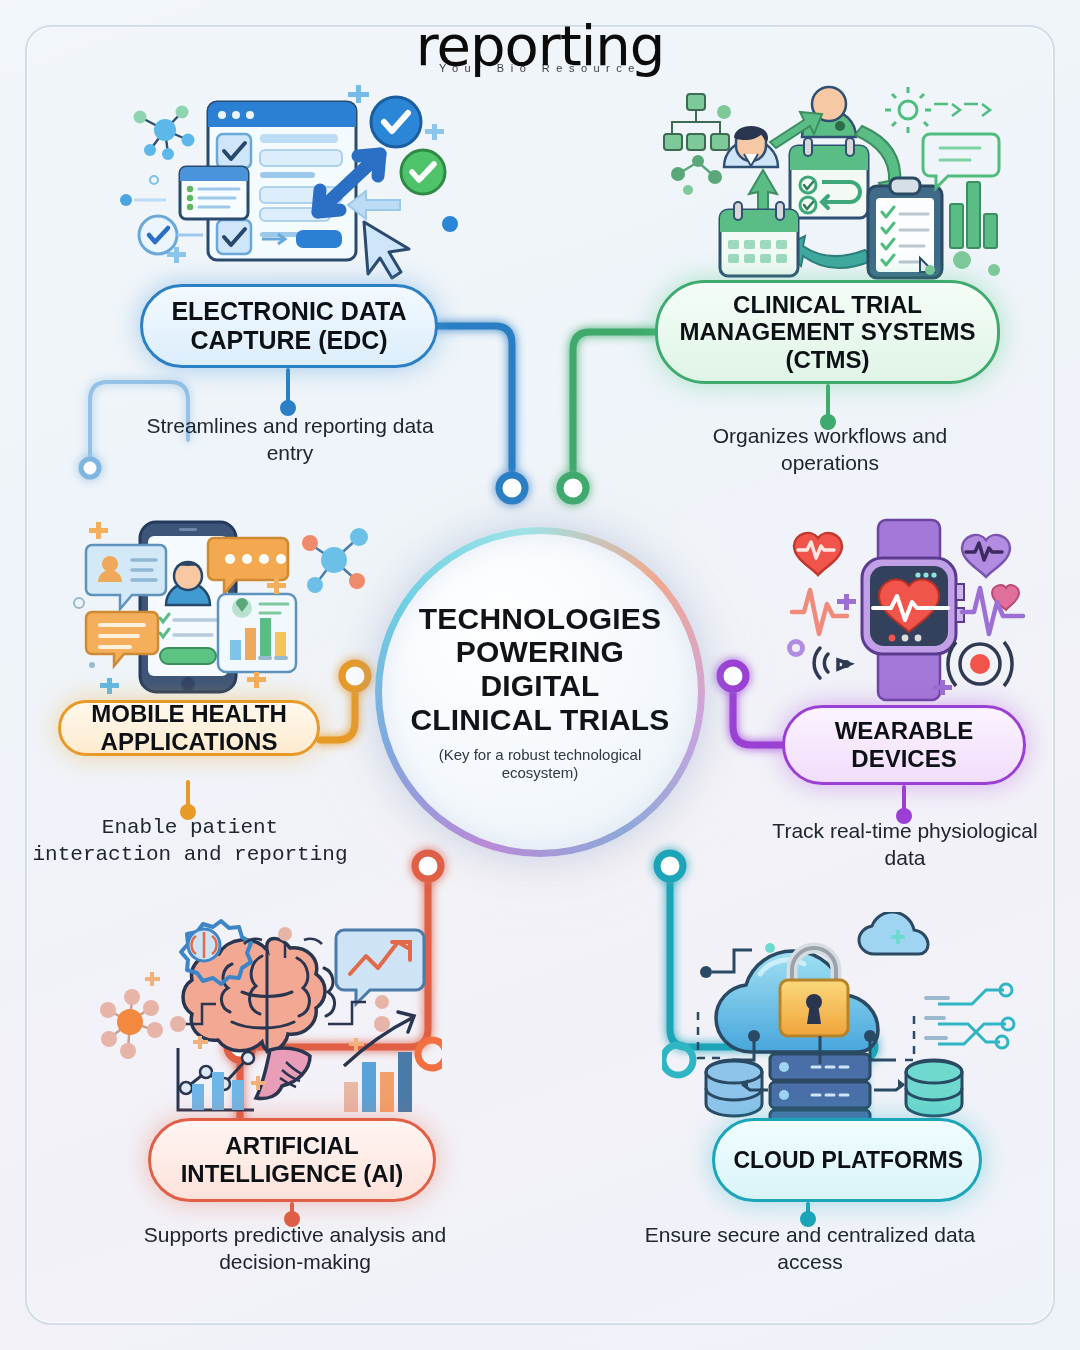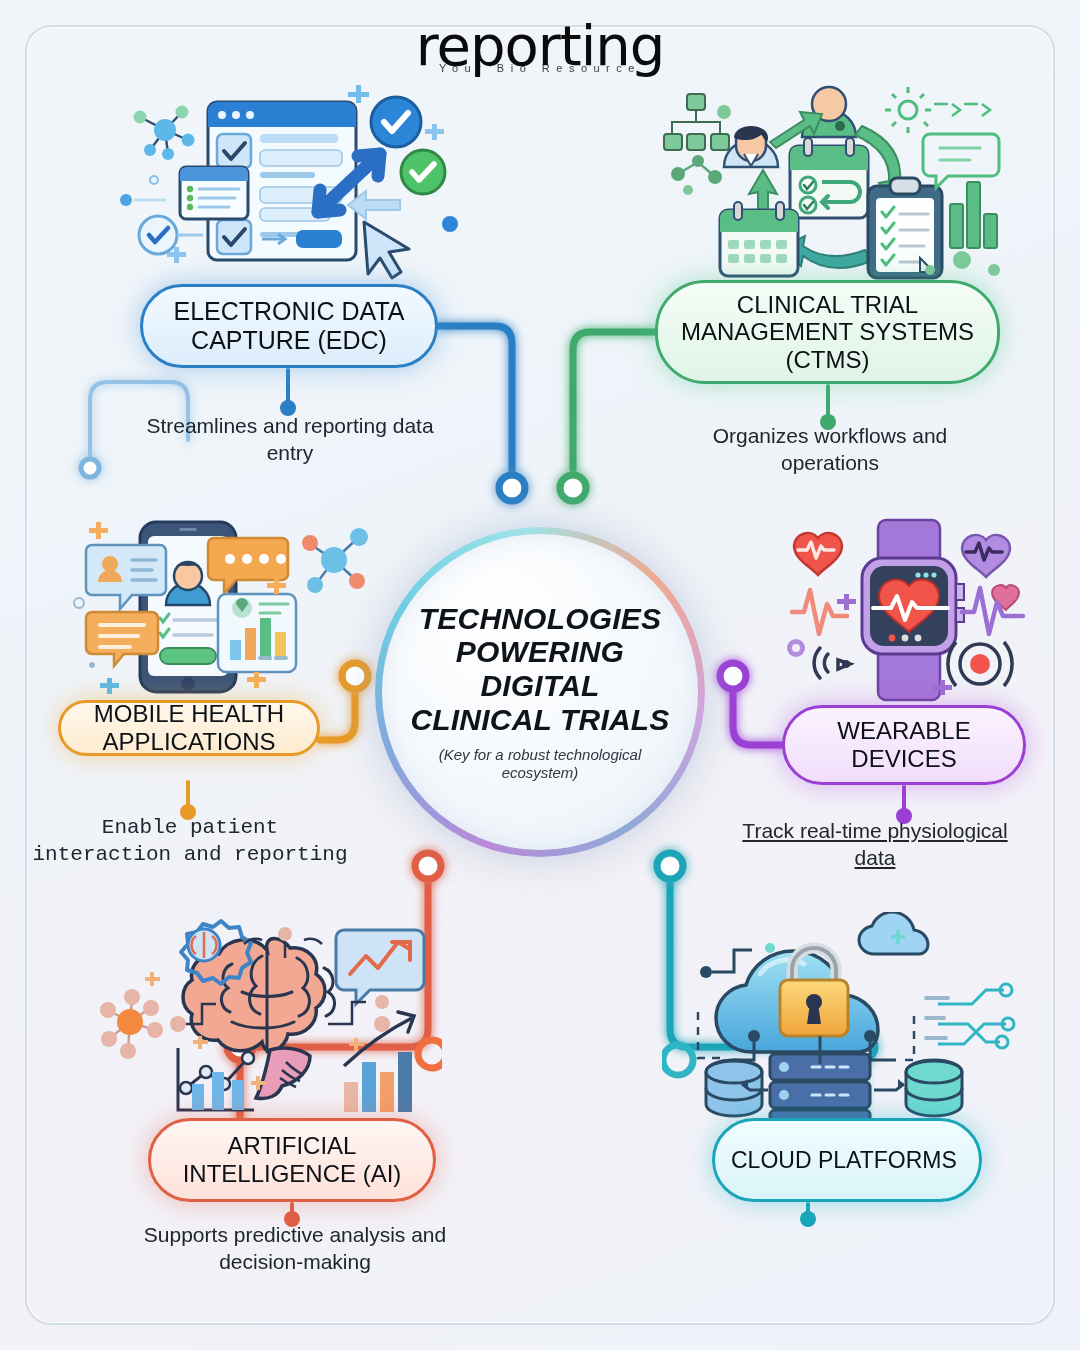--- a/index.html
+++ b/index.html
@@ -36,36 +36,35 @@
     background:conic-gradient(from 200deg,#b98ad8,#7fa9dd,#6fd0e2,#9fe3e8,#f0a98f,#cfa4dd,#8ea9d8,#b98ad8);
     padding:7px;
     box-shadow:0 0 40px rgba(140,170,220,.45);
   }
   .center-inner{
     width:100%; height:100%; border-radius:50%;
     background:radial-gradient(circle at 38% 30%,#ffffff 0%,#f4f8fc 55%,#eaf1f8 100%);
     display:flex; flex-direction:column; align-items:center; justify-content:center;
     text-align:center; padding:0 26px;
     box-shadow:inset 0 0 24px rgba(150,175,210,.20);
-    font-style:italic;
   }
   .center-title{
     font-size:30px; font-weight:bold; line-height:1.12; color:#101418;
     letter-spacing:.2px;
   }
   .center-sub{ margin-top:10px; font-size:15px; color:#303740; line-height:1.2; }
 
   
   .halo{ position:absolute; border-radius:50%; filter:blur(34px); opacity:.55; }
 
   
   .pill{
     position:absolute; border-radius:50px; border:3px solid #888;
-    display:flex; align-items:center; justify-content:flex-start; text-align:center;
-    font-weight:normal; color:#0d1116; line-height:1.15; padding:10px 16px;
+    display:flex; align-items:center; justify-content:flex-end; text-align:center;
+    font-weight:bold; color:#0d1116; line-height:1.15; padding:10px 16px;
     background:#fff;
   }
   .pill.edc{ left:140px; top:284px; width:298px; height:84px; font-size:25px;
     border-color:#2b7fc4;
     background:linear-gradient(180deg,#f2f9ff,#dcedfb);
     box-shadow:0 0 26px rgba(70,150,220,.45); }
   .pill.ctms{ left:655px; top:280px; width:345px; height:104px; font-size:24px;
     border-color:#3faa6d;
     background:linear-gradient(180deg,#f4fdf7,#dff4e6);
     box-shadow:0 0 26px rgba(70,200,130,.40); }
@@ -84,21 +83,21 @@
   .pill.cloud{ left:712px; top:1118px; width:270px; height:84px; font-size:23px;
     border-color:#1aa5b8;
     background:linear-gradient(180deg,#f1fdff,#d9f4f8);
     box-shadow:0 0 26px rgba(30,180,200,.40); }
 
   
   .cap{ position:absolute; text-align:center; font-size:21px; color:#20262d; line-height:1.28; }
   .cap.edc{ left:130px; top:413px; width:320px; }
   .cap.ctms{ left:670px; top:423px; width:320px; }
   .cap.mhealth{ left:30px; top:815px; width:320px;font-family:Liberation Mono, monospace; }
-  .cap.wearable{ left:720px; top:818px; width:310px;text-decoration:underline; }
+  .cap.wearable{ left:750px; top:818px; width:310px; }
   .cap.ai{ left:110px; top:1222px; width:370px; }
   .cap.cloud{ left:640px; top:1222px; width:340px; }
 
   svg.wires{ position:absolute; inset:0; width:1080px; height:1350px; pointer-events:none; }
   .art{ position:absolute; pointer-events:none; }
 </style>
 </head>
 <body>
 
 <div id="stage">
@@ -674,14 +673,15 @@
     </div>
   <div class="pill cloud">
       <span>CLOUD PLATFORMS</span>
     </div>
 
   <div class="cap edc">Streamlines and reporting data entry</div>
   <div class="cap ctms">Organizes workflows and operations</div>
   <div class="cap mhealth">Enable patient interaction and reporting</div>
   <div class="cap wearable">Track real-time physiological data</div>
   <div class="cap ai">Supports predictive analysis and decision-making</div>
+  <div class="cap cloud">Ensure secure and centralized data access</div>
 
 </div>
 
 </body></html>

